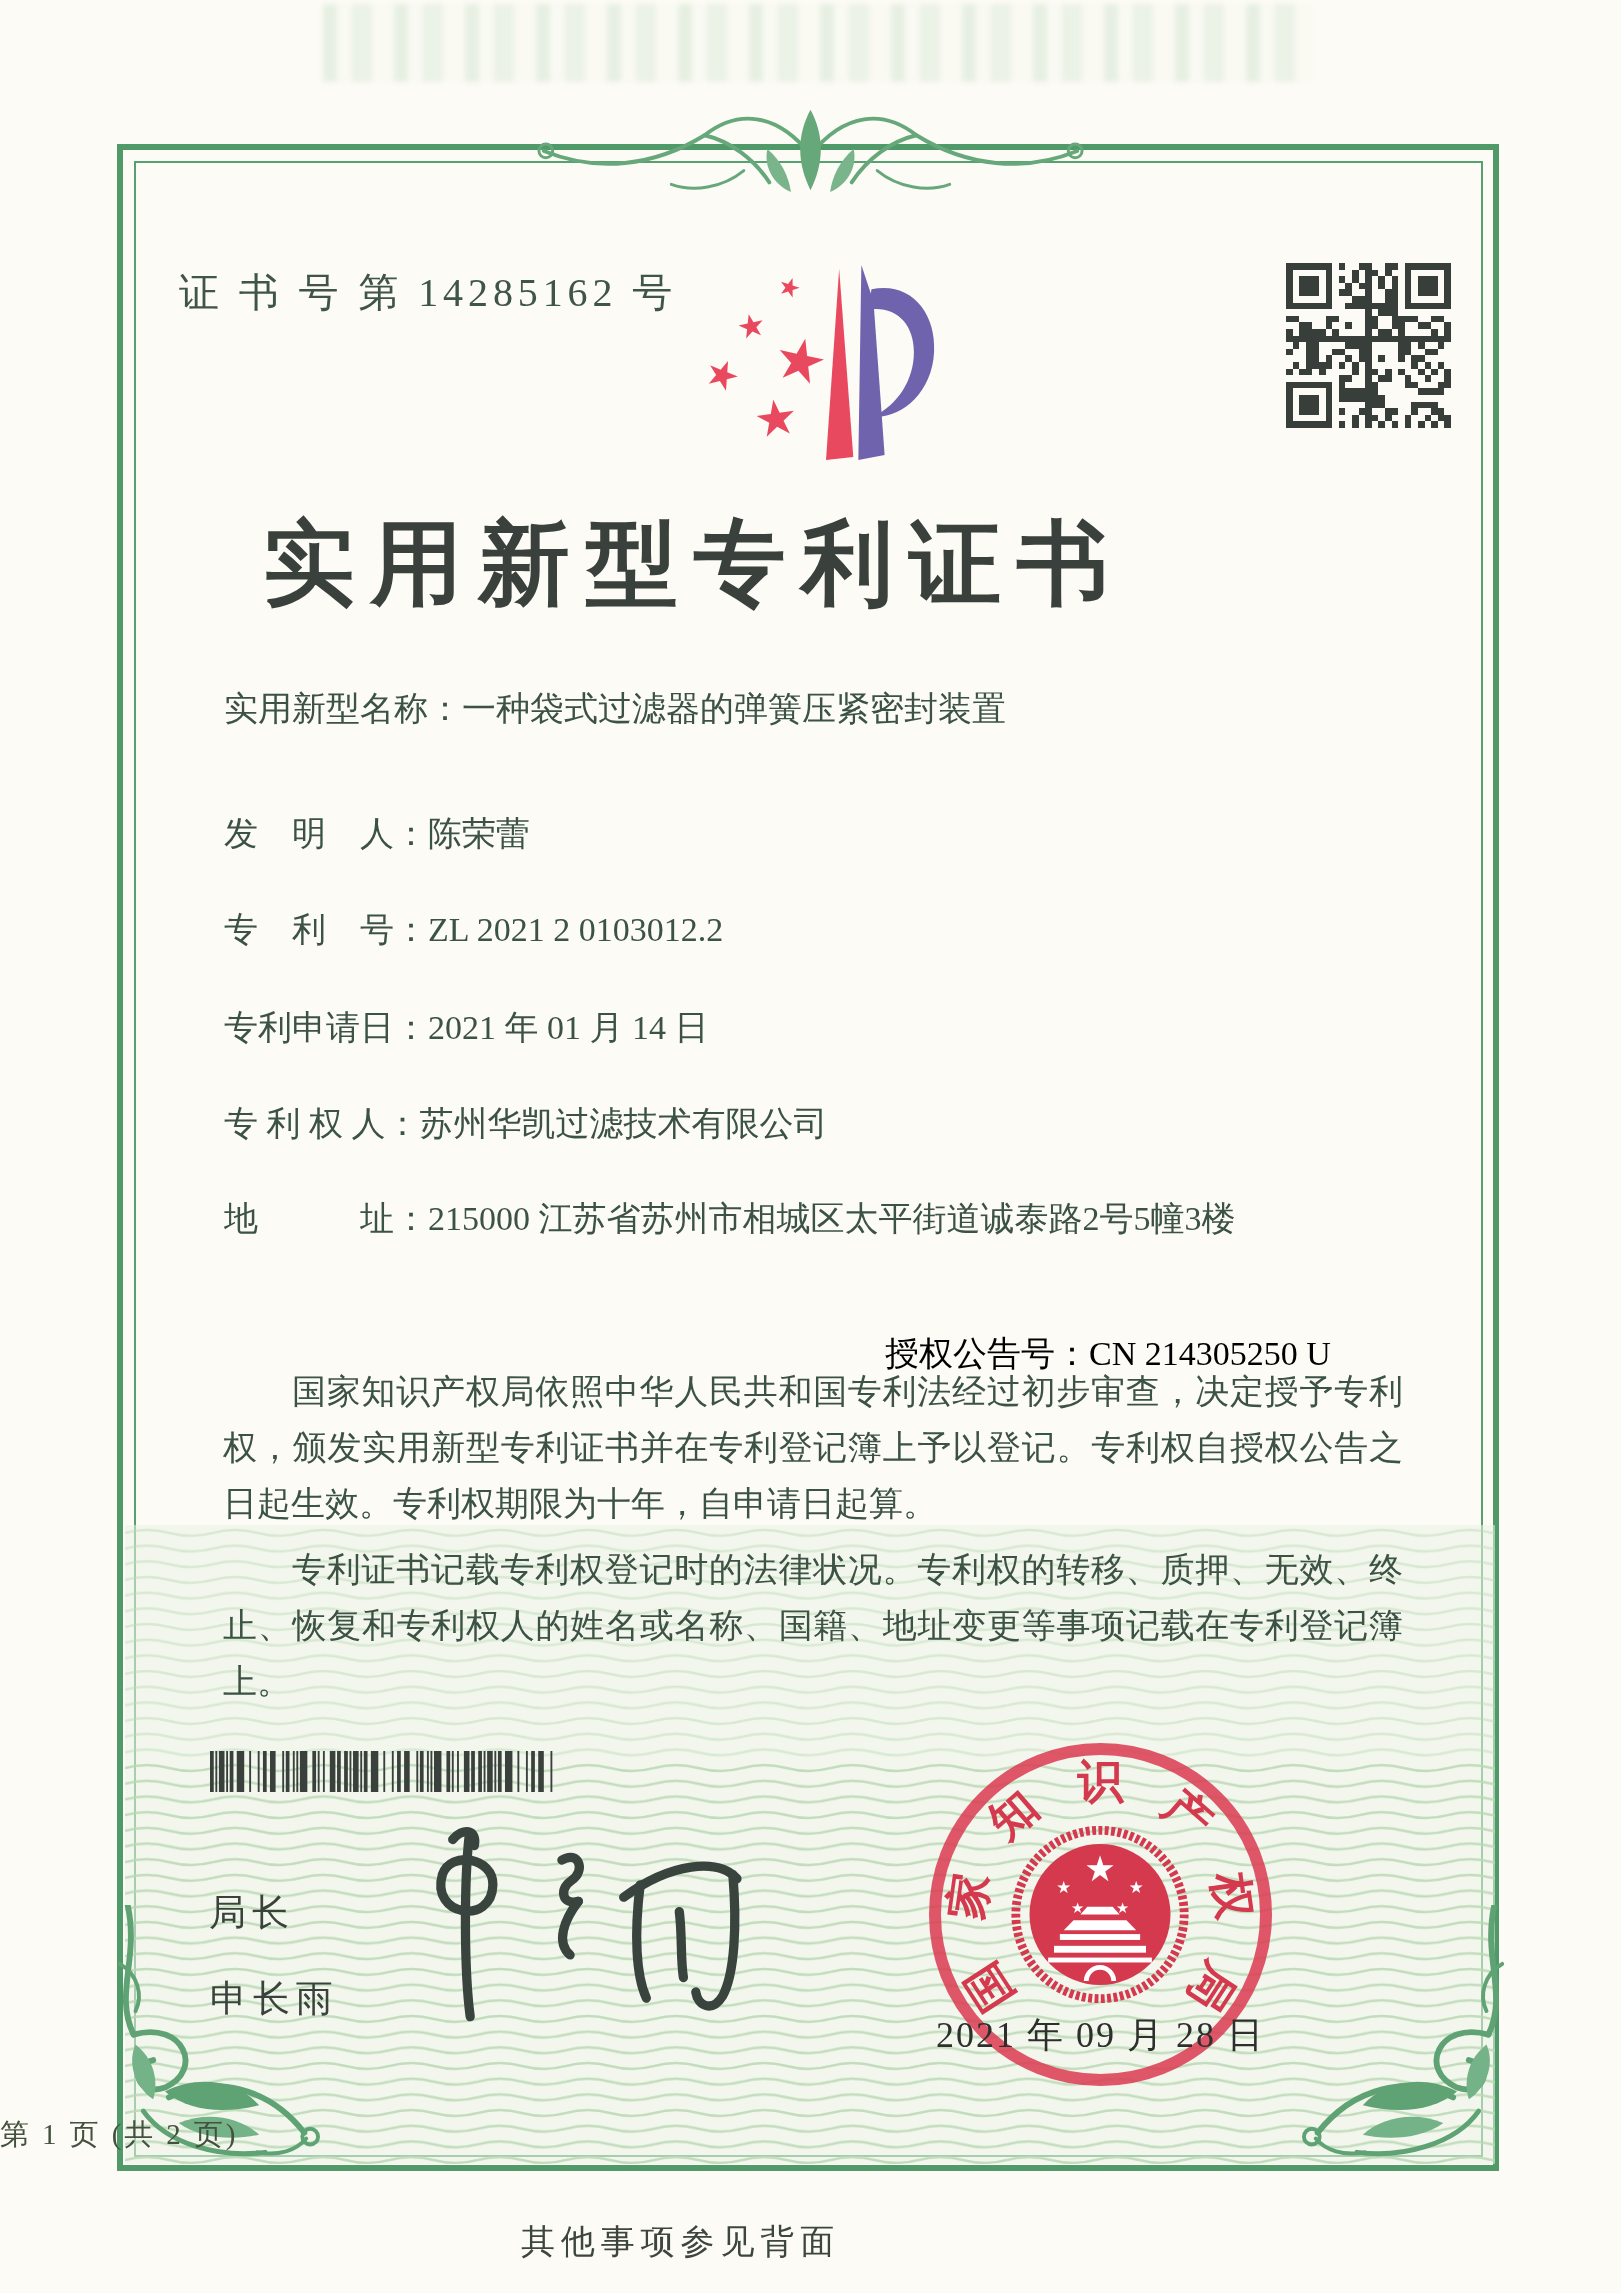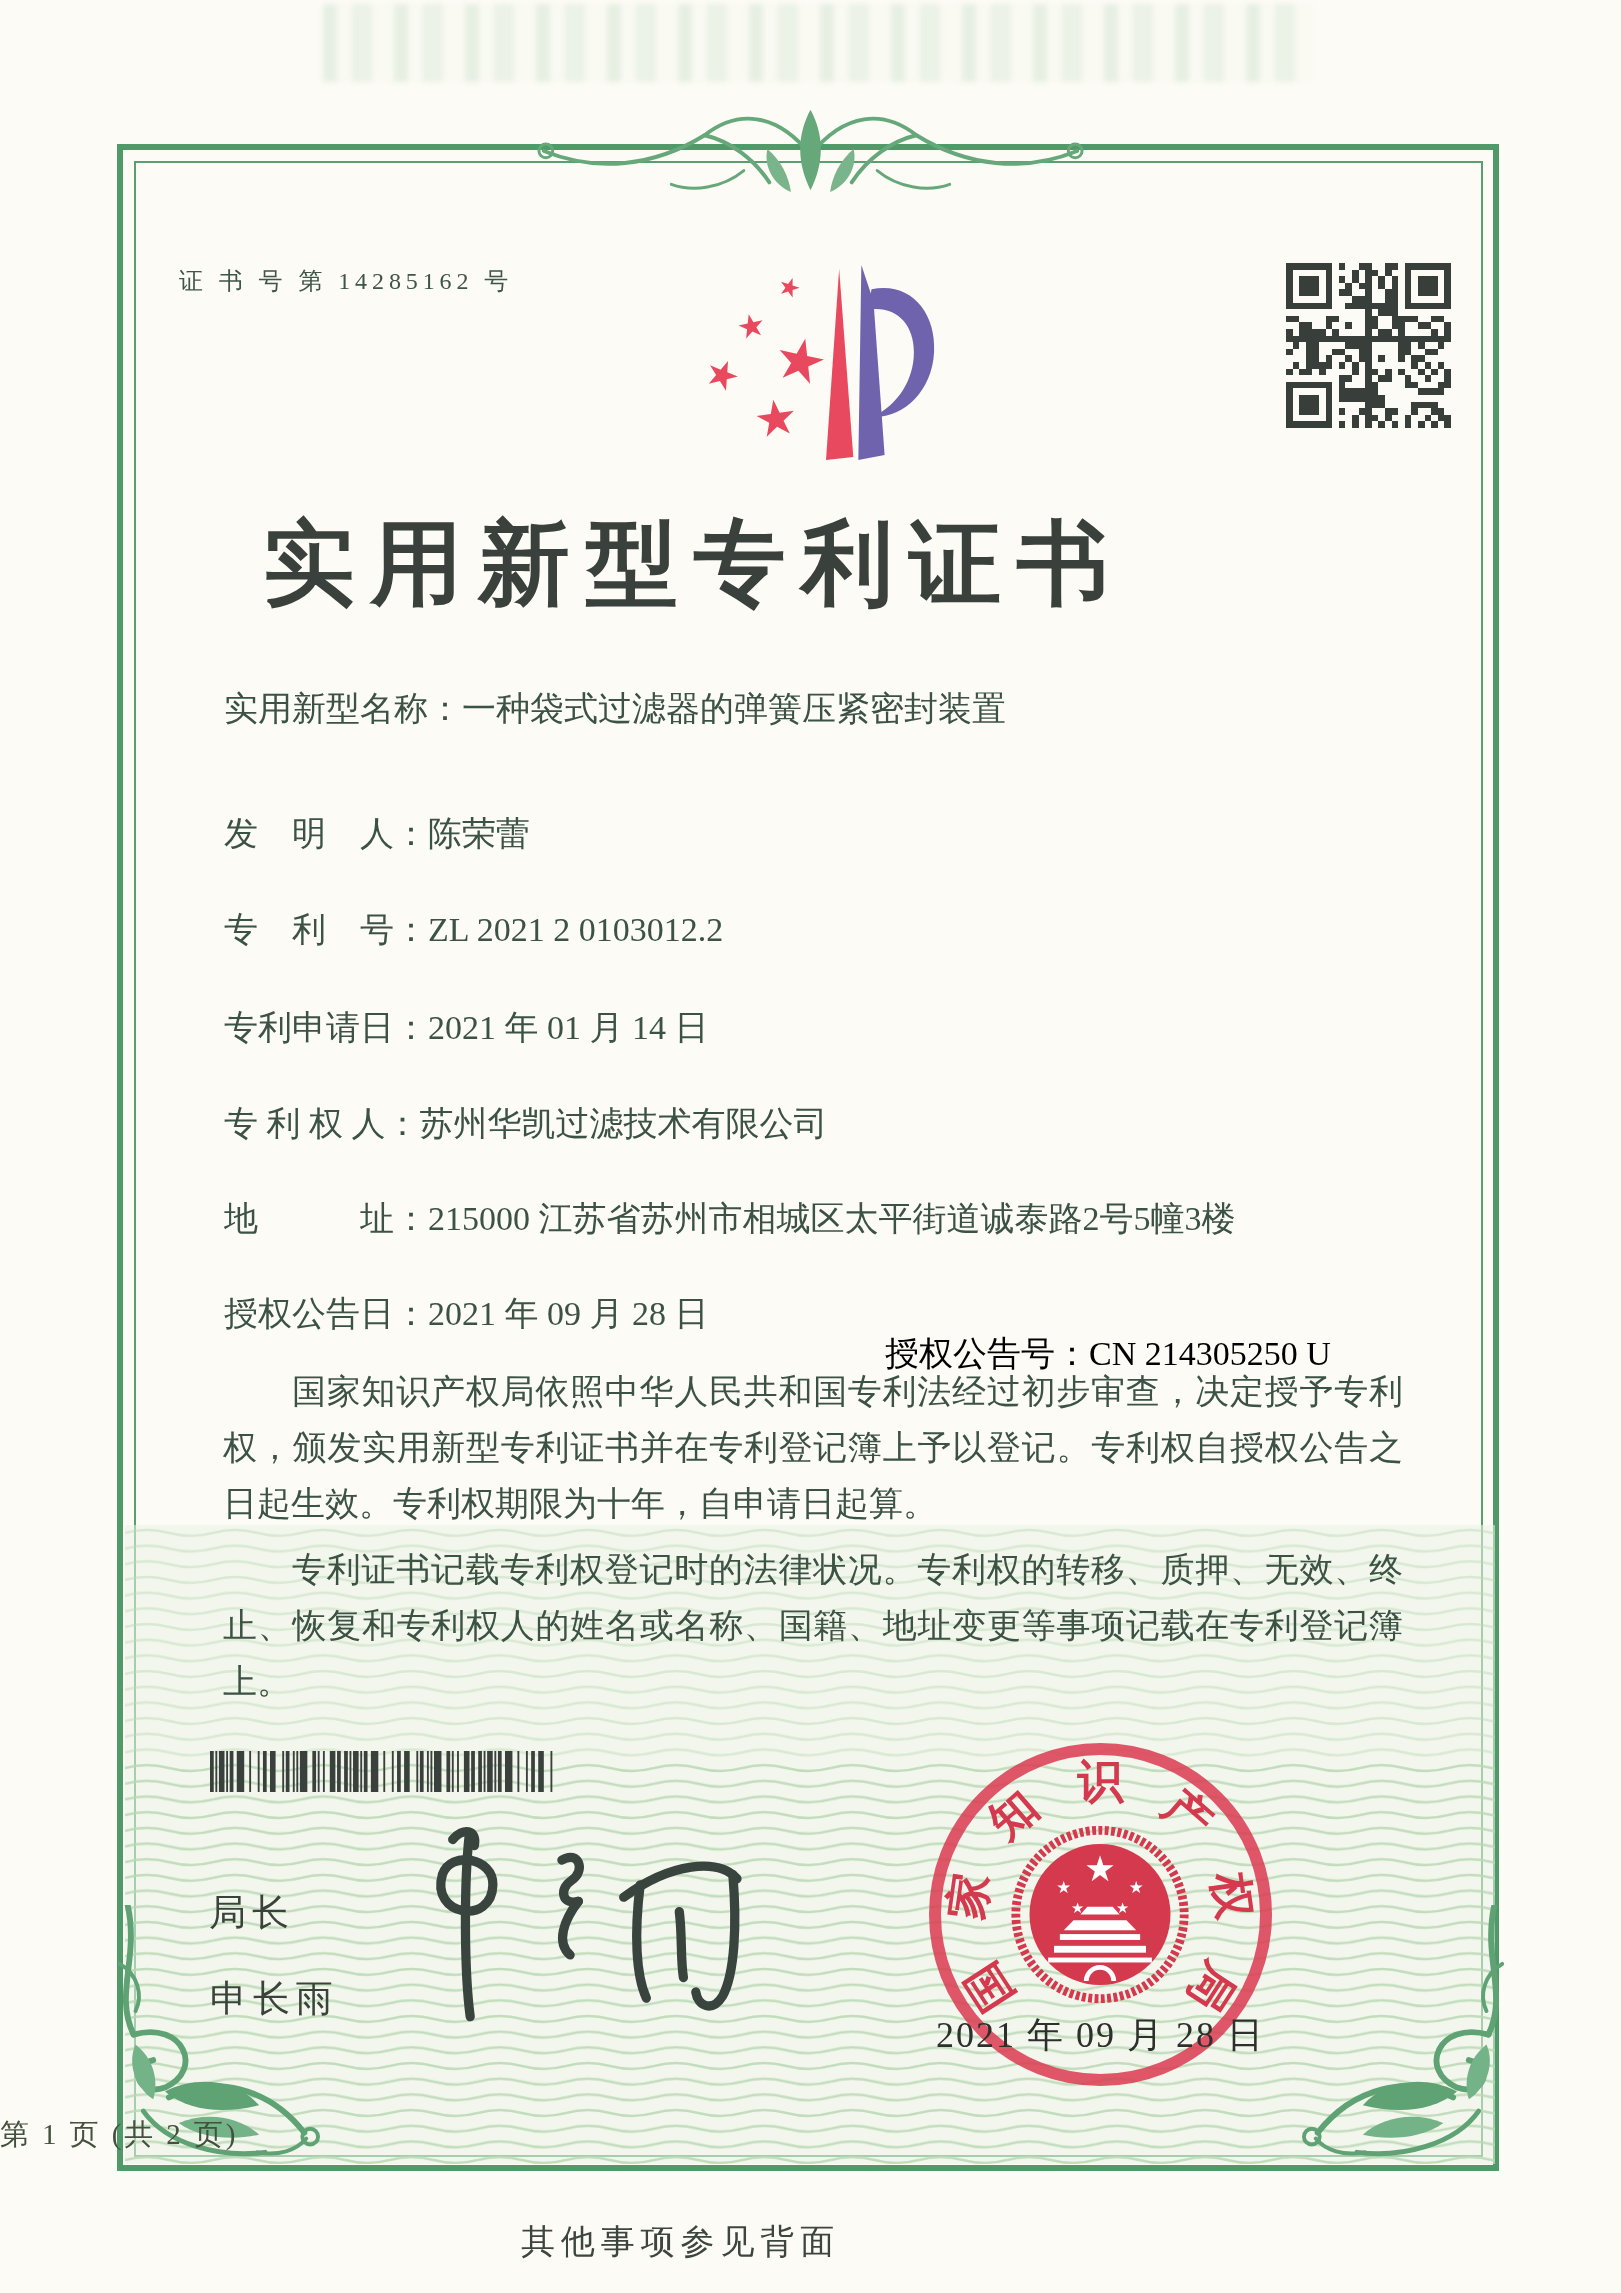--- a/index.html
+++ b/index.html
@@ -5,21 +5,21 @@
   html,body{margin:0;padding:0;}
   body{background:#d8d8d4;font-family:"Liberation Serif","DejaVu Serif",serif;}
   .page{position:relative;width:1621px;height:2294px;margin:0 auto;background:#fcfbf5;overflow:hidden;}
   
   .topband{position:absolute;left:323px;top:3.9px;width:990px;height:78px;opacity:.45;filter:blur(2.9px);
     background:repeating-linear-gradient(90deg,rgba(118,178,130,.35) 0 13.7px,rgba(118,178,130,.05) 13.7px 29px,rgba(118,178,130,.28) 29px 49px,rgba(118,178,130,.04) 49px 71px);}
   
   .frame-outer{position:absolute;left:117px;top:144px;width:1382px;height:2027px;border:6.9px solid #4f9a68;box-sizing:border-box;}
   .frame-inner{position:absolute;left:134px;top:161px;width:1349px;height:1996px;border:2px solid #57a06f;box-sizing:border-box;}
   .waves{position:absolute;left:125px;top:1525px;pointer-events:none;}
-  .cert-no{position:absolute;left:179px;top:265px;font-size:24px;letter-spacing:4.9px;color:#3f5547;white-space:pre;}
+  .cert-no{position:absolute;left:179px;top:265px;font-size:40px;letter-spacing:4.9px;color:#3f5547;white-space:pre;}
   .logo{position:absolute;left:676px;top:259px;width:304px;height:206px;}
   .logo .star{position:absolute;color:#e9495e;line-height:1;}
   .qr{position:absolute;left:1286px;top:263px;width:165px;height:165px;}
   .title{position:absolute;left:0;top:502px;width:1387px;text-align:center;font-size:92px;font-weight:700;letter-spacing:15.7px;color:#3a403b;}
   .field{position:absolute;left:224px;font-size:34px;color:#3b5244;white-space:pre;}
   .field .lab{white-space:pre;}
   .field .val{white-space:pre;}
   .f1{top:686px;} .f2{top:811px;} .f3{top:907px;} .f4{top:1005px;} .f5{top:1101px;} .f6{top:1196px;} .f7{top:1291px;}
   .f7b{position:absolute;left:885px;top:1291px;font-size:34px;color:#000000;white-space:pre;margin-top:40px;}
   .body-text{position:absolute;left:223px;top:1364px;width:1180px;font-size:34px;line-height:56px;color:#3b5244;text-align:justify;}
@@ -329,21 +329,20 @@
     </svg>
 
   <div class="title">实用新型专利证书</div>
 
   <div class="field f1"><span class="lab">实用新型名称：</span><span class="val">一种袋式过滤器的弹簧压紧密封装置</span></div>
   <div class="field f2"><span class="lab">发　明　人：</span><span class="val">陈荣蕾</span></div>
   <div class="field f3"><span class="lab">专　利　号：</span><span class="val">ZL 2021 2 0103012.2</span></div>
   <div class="field f4"><span class="lab">专利申请日：</span><span class="val">2021 年 01 月 14 日</span></div>
   <div class="field f5"><span class="lab">专 利 权 人：</span><span class="val">苏州华凯过滤技术有限公司</span></div>
   <div class="field f6"><span class="lab">地　　　址：</span><span class="val">215000 江苏省苏州市相城区太平街道诚泰路2号5幢3楼</span></div>
-  <div class="field f7"><span class="lab">授权公告日：</span><span class="val">2021 年 09 月 28 日</span></div>
   <div class="f7b"><span class="lab">授权公告号：</span><span class="val">CN 214305250 U</span></div>
 
   <div class="body-text">
     <p>国家知识产权局依照中华人民共和国专利法经过初步审查，决定授予专利权，颁发实用新型专利证书并在专利登记簿上予以登记。专利权自授权公告之日起生效。专利权期限为十年，自申请日起算。</p>
     <p>专利证书记载专利权登记时的法律状况。专利权的转移、质押、无效、终止、恢复和专利权人的姓名或名称、国籍、地址变更等事项记载在专利登记簿上。</p>
   </div>
 
   <svg id="barcode-svg" class="barcode" viewBox="0 0 356 42" preserveAspectRatio="none">
       <rect x="0.0" y="0" width="3.8" height="42" fill="#3a403c"></rect>
       <rect x="5.5" y="0" width="1.9" height="42" fill="#3a403c"></rect>

